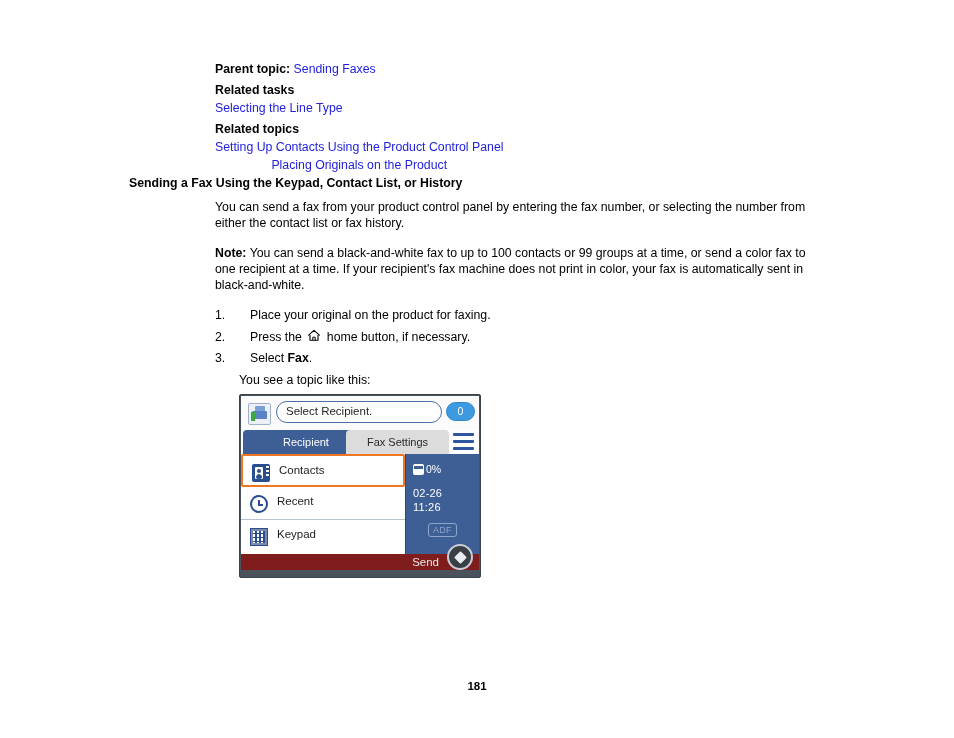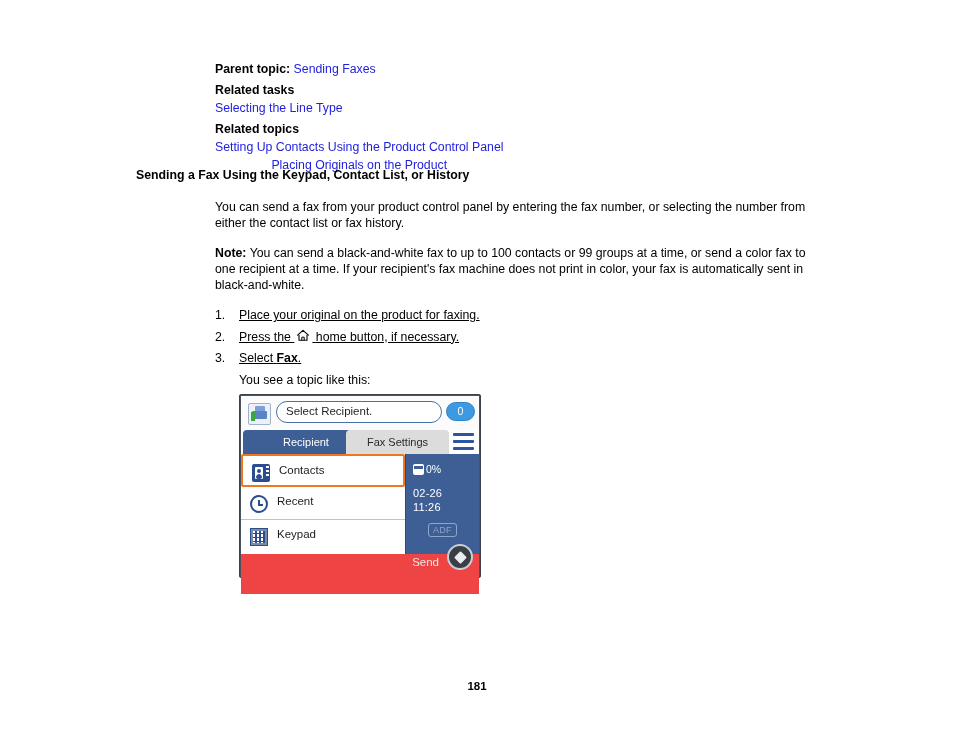--- a/index.html
+++ b/index.html
@@ -71,23 +71,22 @@
     white-space: nowrap;
   }
   .onum {
     position: absolute;
     left: 0;
     width: 22px;
     text-align: left;
   }
   .otext {
     position: absolute;
-    left: 24px;
-    white-space: nowrap;
-    text-decoration: underline;
+    left: 35px;
+    white-space: nowrap;
   }
   .subtext {
     position: absolute;
     left: 24px;
     font-size: 12.3px;
     white-space: nowrap;
   }
   .home-glyph {
     display: inline-block;
     vertical-align: -1px;
@@ -401,22 +400,22 @@
     color: #8ea6c9;
     border: 1px solid #8ea6c9;
     border-radius: 3px;
     letter-spacing: 0.3px;
   }
 
   
   .bottom-strip {
     position: absolute;
     left: 2px; top: 160px;
-    width: 238px; height: 40px;
-    background: #ef4444;
+    width: 238px; height: 16px;
+    background: #7f1d1d;
   }
   .send-label {
     position: absolute;
     right: 40px; top: 2px;
     font-size: 11.5px;
     color: #e8e8e8;
   }
   .start-button {
     position: absolute;
     right: 6px; top: -10px;
@@ -467,21 +466,21 @@
   </div>
 
   <div class="indent-block" style="top:122px;">
     <div class="heading-bold">Related topics</div>
   </div>
   <div class="indent-block" style="top:140px;">
     <div class="line"><a class="link" href="#">Setting Up Contacts Using the Product Control Panel</a></div>
     <div class="line" style="margin-top:3px;"><a class="link" href="#">Placing Originals on the Product</a></div>
   </div>
 
-  <div class="full-block" style="top:168px;margin-left:7px;">
+  <div class="full-block" style="top:176px;">
     <div class="heading-bold">Sending a Fax Using the Keypad, Contact List, or History</div>
   </div>
 
   <div class="indent-block" style="top:199px;">
     <div class="para">You can send a fax from your product control panel by entering the fax number, or selecting the number from either the contact list or fax history.</div>
   </div>
 
   <div class="indent-block" style="top:245px;">
     <div class="para">
       <span class="bold">Note:</span>

